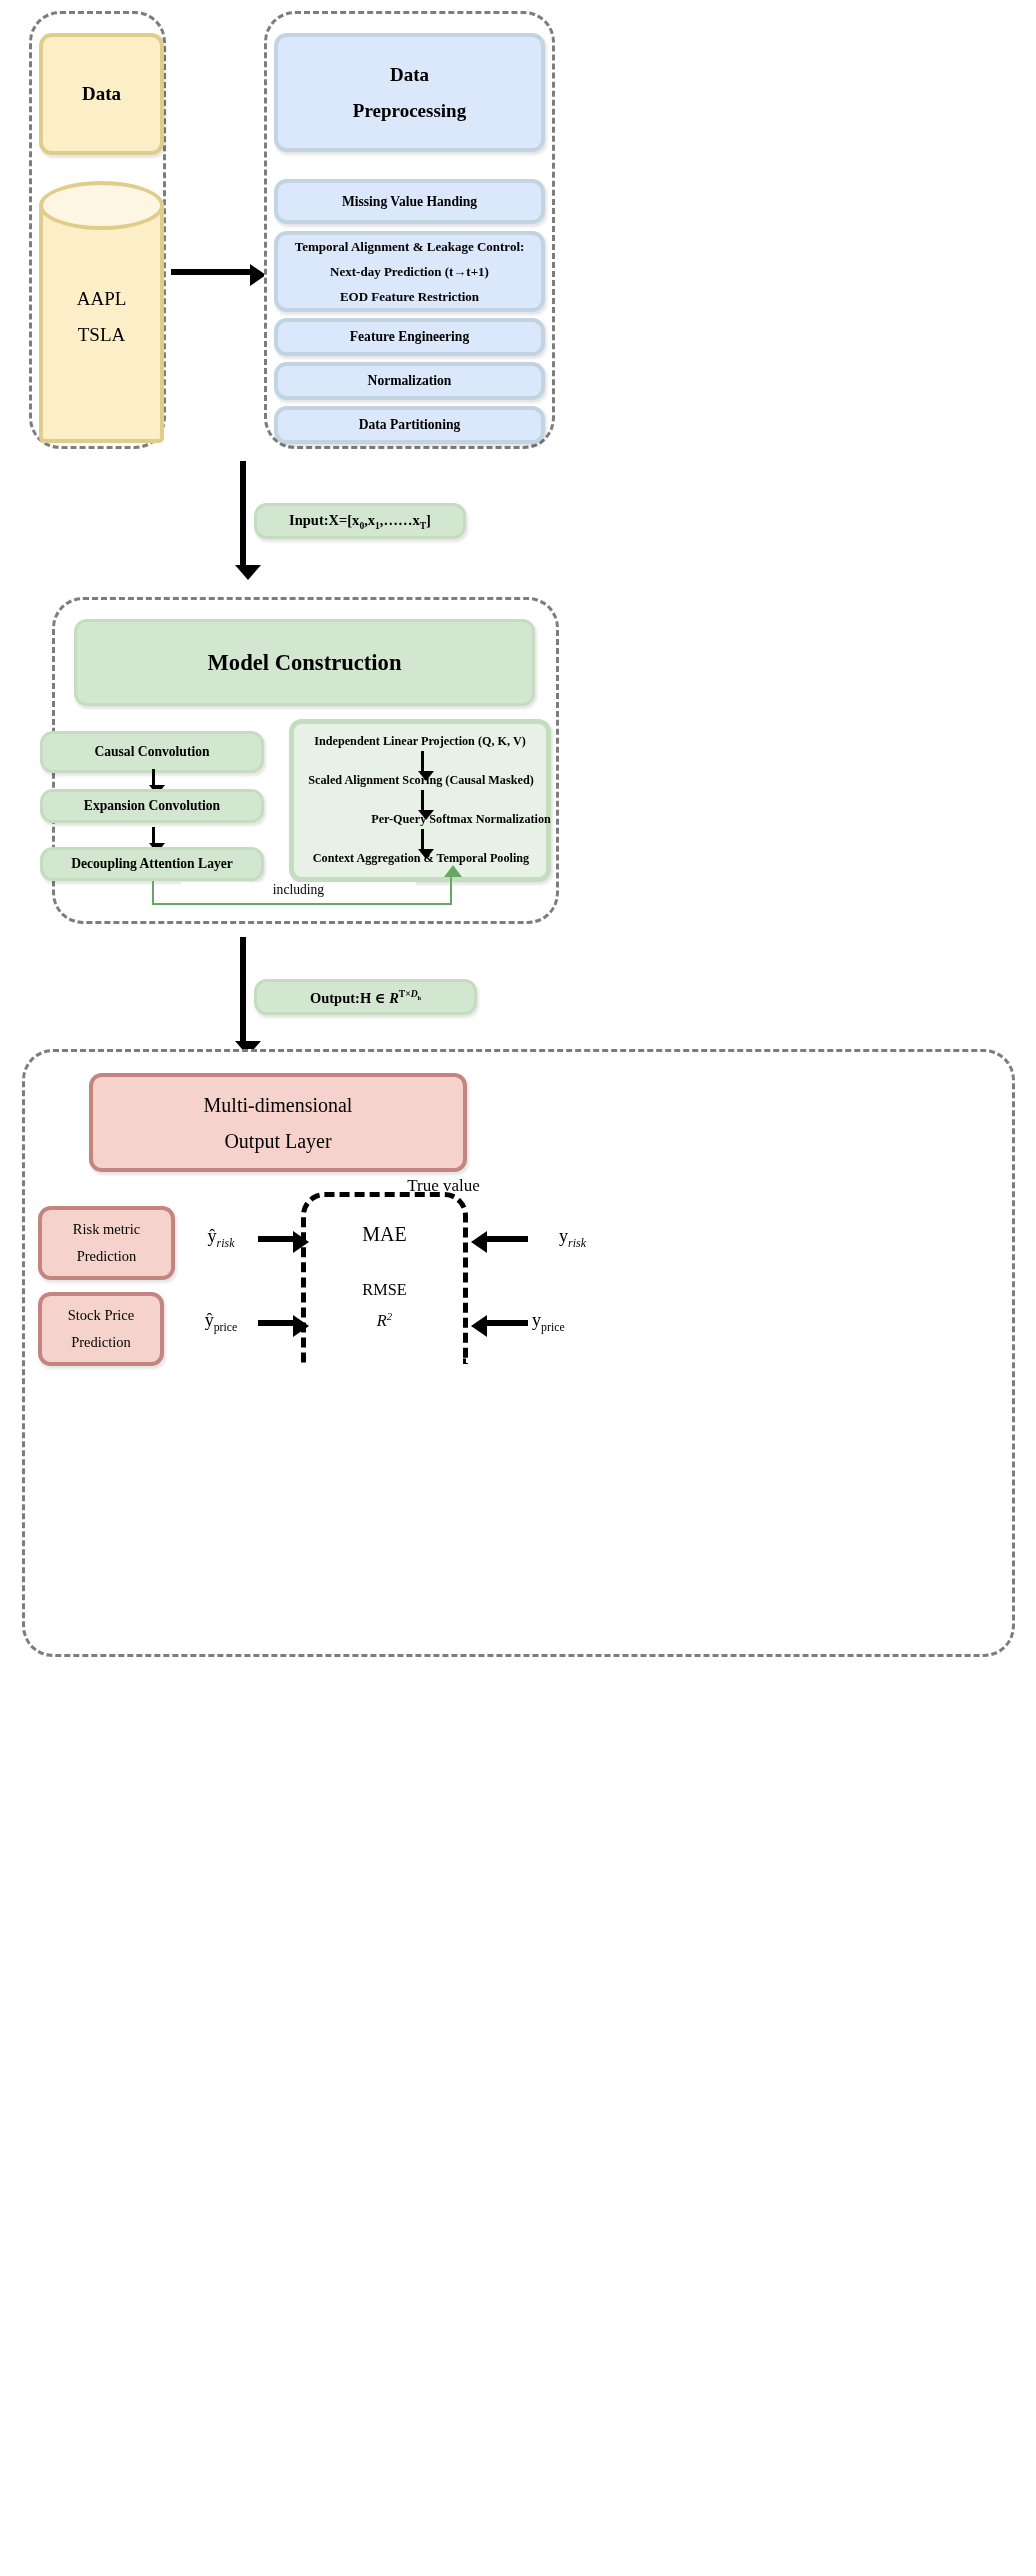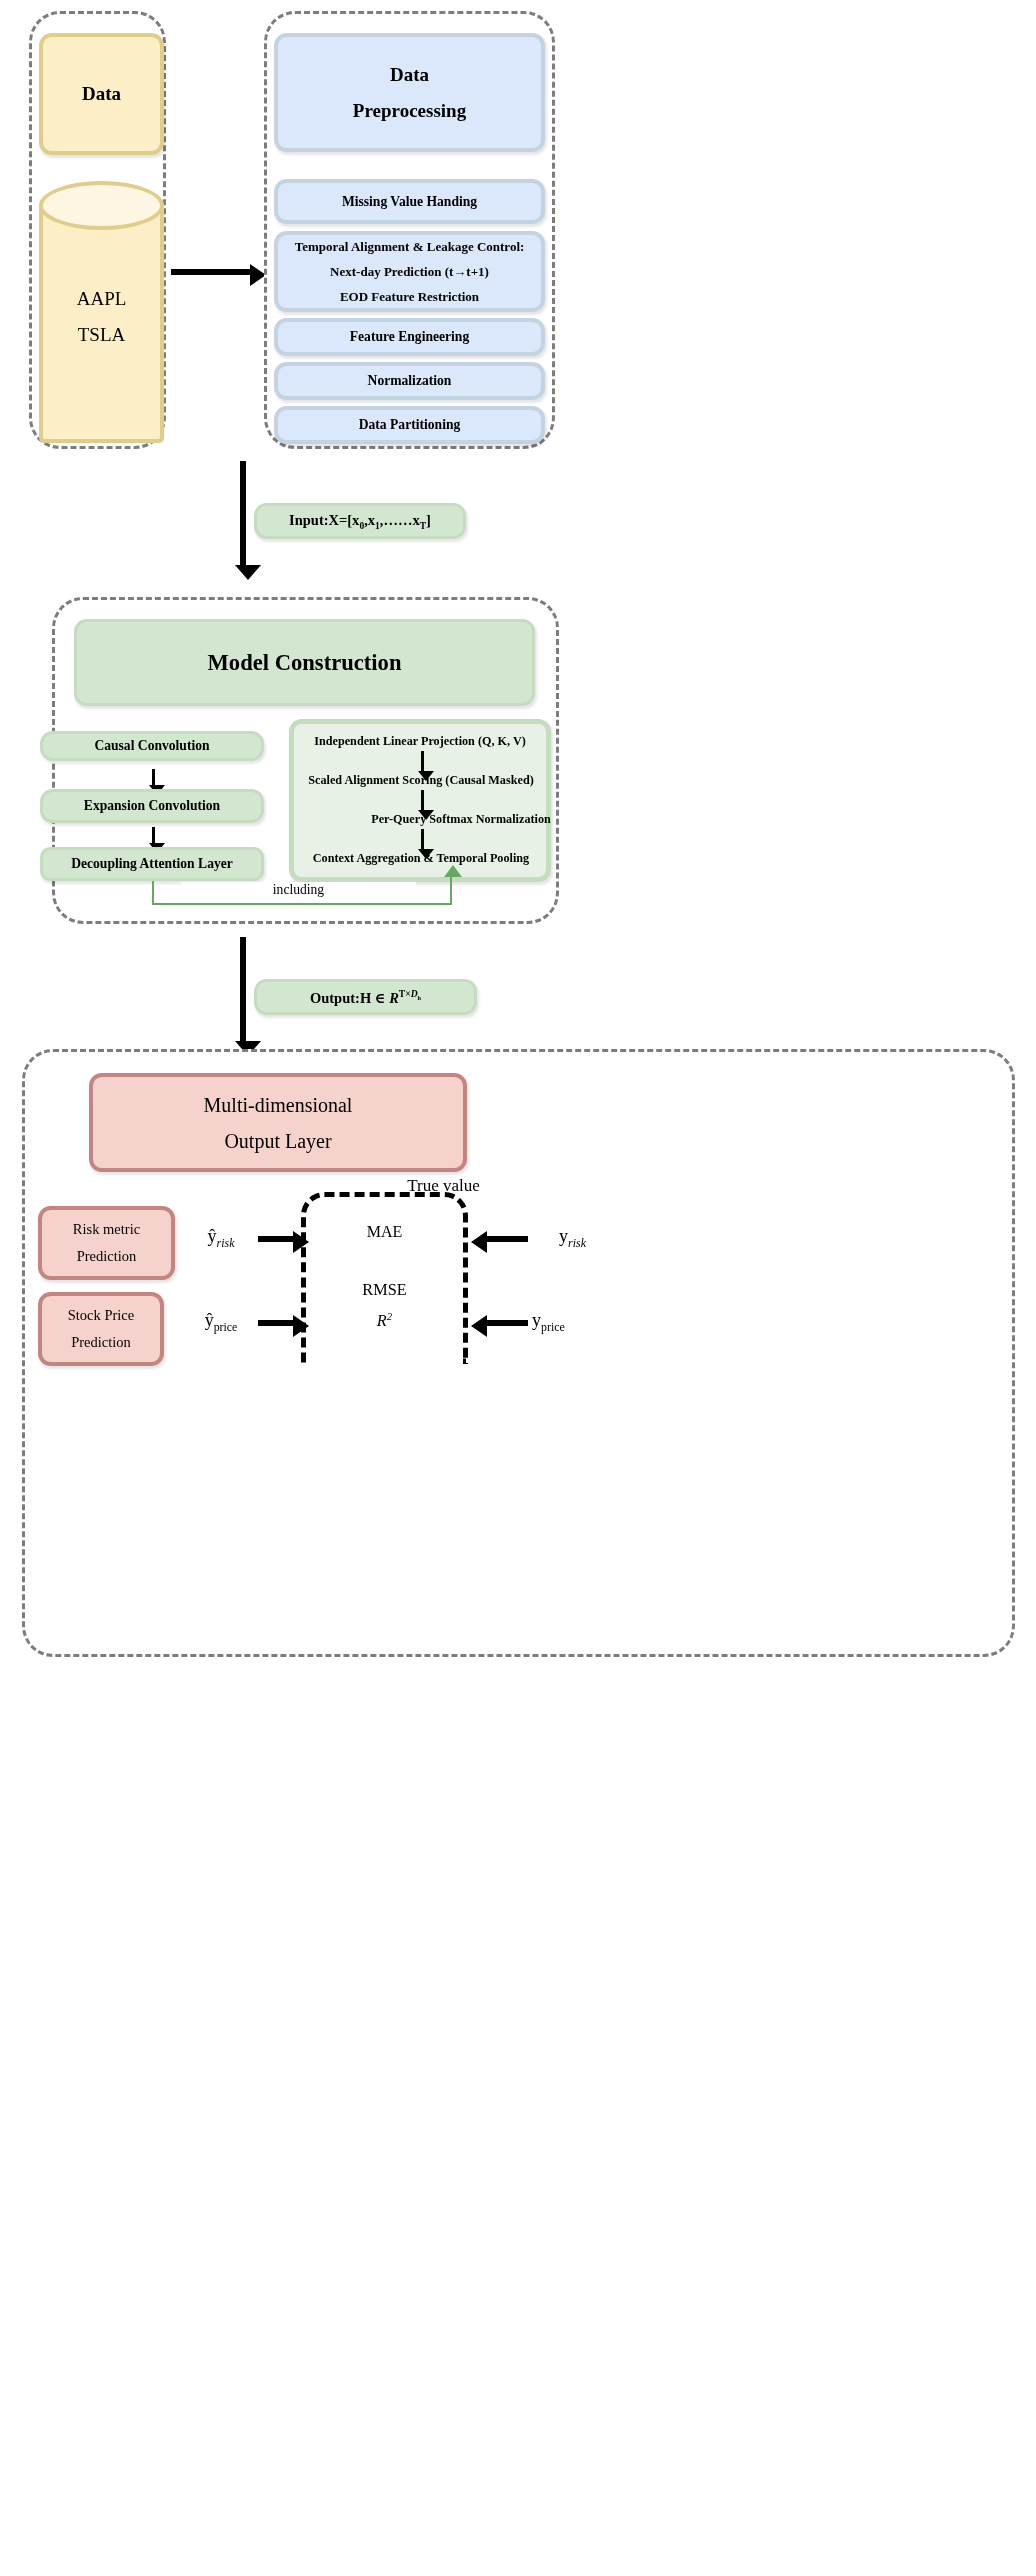--- a/index.html
+++ b/index.html
@@ -255,31 +255,31 @@
     <span>Input:X=[x</span><sub>0</sub><span>,x</span><sub>1</sub><span>,……x</span><sub>T</sub><span>]</span>
   </span>
 </div>
 
 <div class="group" style="left:52px; top:597px; width:507px; height:327px;"></div>
 
 <div class="box box-green" style="left:74px; top:619px; width:461px; height:87px;">
   <span style="font-size:22.6px; font-weight:bold;">Model Construction</span>
 </div>
 
-<div class="box box-green" style="left:40px; top:731px; width:224px; height:30px;">
+<div class="box box-green" style="left:40px; top:731px; width:224px; height:42px;">
   <span class="bold" style="font-size:13.6px;">Causal Convolution</span>
 </div>
 <div class="arrow-sm" style="left:152px; top:769px; height:18px;"></div>
 
 <div class="box box-green" style="left:40px; top:789px; width:224px; height:34px;">
   <span class="bold" style="font-size:13.6px;">Expansion Convolution</span>
 </div>
 <div class="arrow-sm" style="left:152px; top:827px; height:18px;"></div>
 
-<div class="box box-green" style="left:40px; top:847px; width:224px; height:34px;border-radius:10px;">
+<div class="box box-green" style="left:40px; top:847px; width:224px; height:34px;">
   <span class="bold" style="font-size:13.6px;">Decoupling Attention Layer</span>
 </div>
 
 <div class="box box-green-light" style="left:289px; top:719px; width:262px; height:163px; justify-content:flex-start;">
 </div>
 <div class="label bold" style="left:289px; top:734px; width:262px; font-size:12.2px;">Independent Linear Projection (Q, K, V)</div>
 <div class="arrow-sm" style="left:421px; top:751px; height:22px;"></div>
 <div class="label bold" style="left:288px; top:773px; width:266px; font-size:12.2px;">Scaled Alignment Scoring (Causal Masked)</div>
 <div class="arrow-sm" style="left:421px; top:790px; height:22px;"></div>
 <div class="label bold" style="left:289px; top:812px; width:262px; font-size:12.2px;padding-left:41px;">Per-Query Softmax Normalization</div>
@@ -322,21 +322,21 @@
 </div>
 <div class="label" style="left:185px; top:1310px; width:72px; font-size:18px;">
   <span>ŷ</span><sub>price</sub>
 </div>
 
 <div class="arrow-h" style="left:258px; top:1236px; width:36px;"></div>
 <div class="arrow-h" style="left:258px; top:1320px; width:36px;"></div>
 
 <div class="eval-bracket" style="left:301px; top:1192px; width:167px; height:172px;"></div>
 
-<div class="label" style="left:301px; top:1223px; width:167px; font-size:16px;">MAE</div>
+<div class="label" style="left:301px; top:1223px; width:167px; font-size:20px;">MAE</div>
 <div class="label" style="left:301px; top:1280px; width:167px; font-size:16.3px;">RMSE</div>
 <div class="label ital" style="left:301px; top:1310px; width:167px; font-size:16.3px;">
   <span>R</span><sup>2</sup>
 </div>
 
 <div class="arrow-h-left" style="left:485px; top:1236px; width:43px;"></div>
 <div class="arrow-h-left" style="left:485px; top:1320px; width:43px;"></div>
 
 <div class="label" style="left:532px; top:1226px; width:81px; font-size:18px; text-align:center;">
   <span>y</span><sub class="ital">risk</sub>

